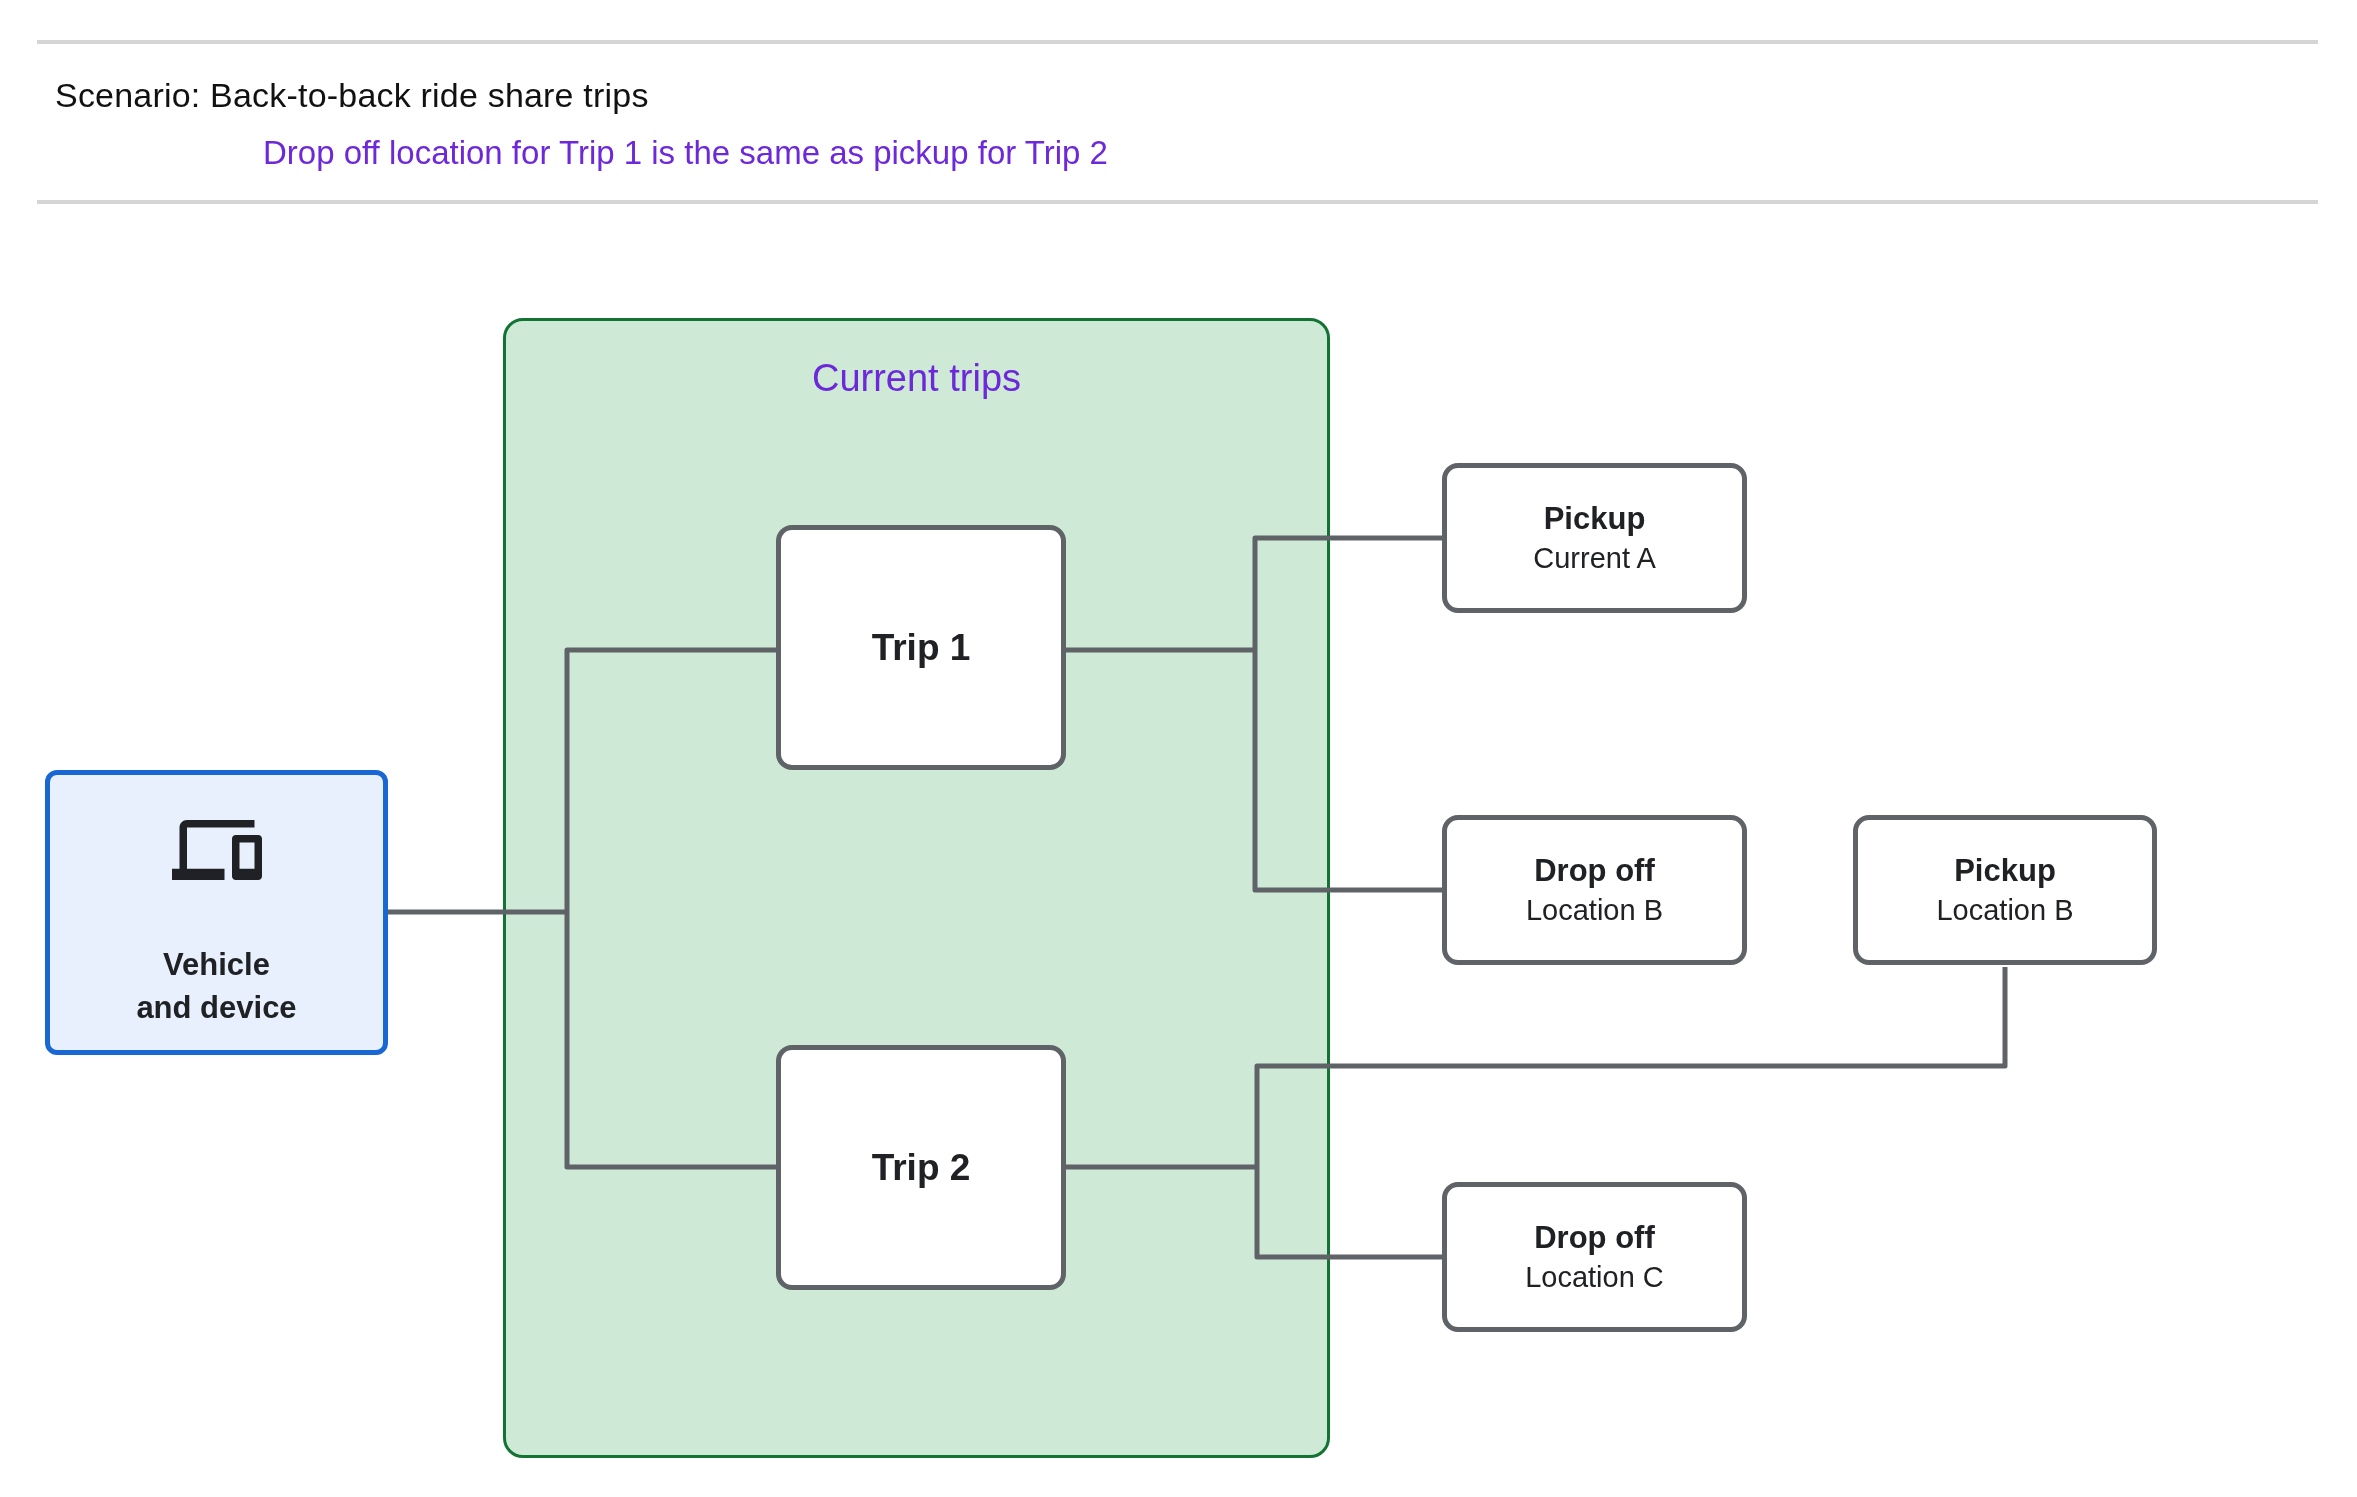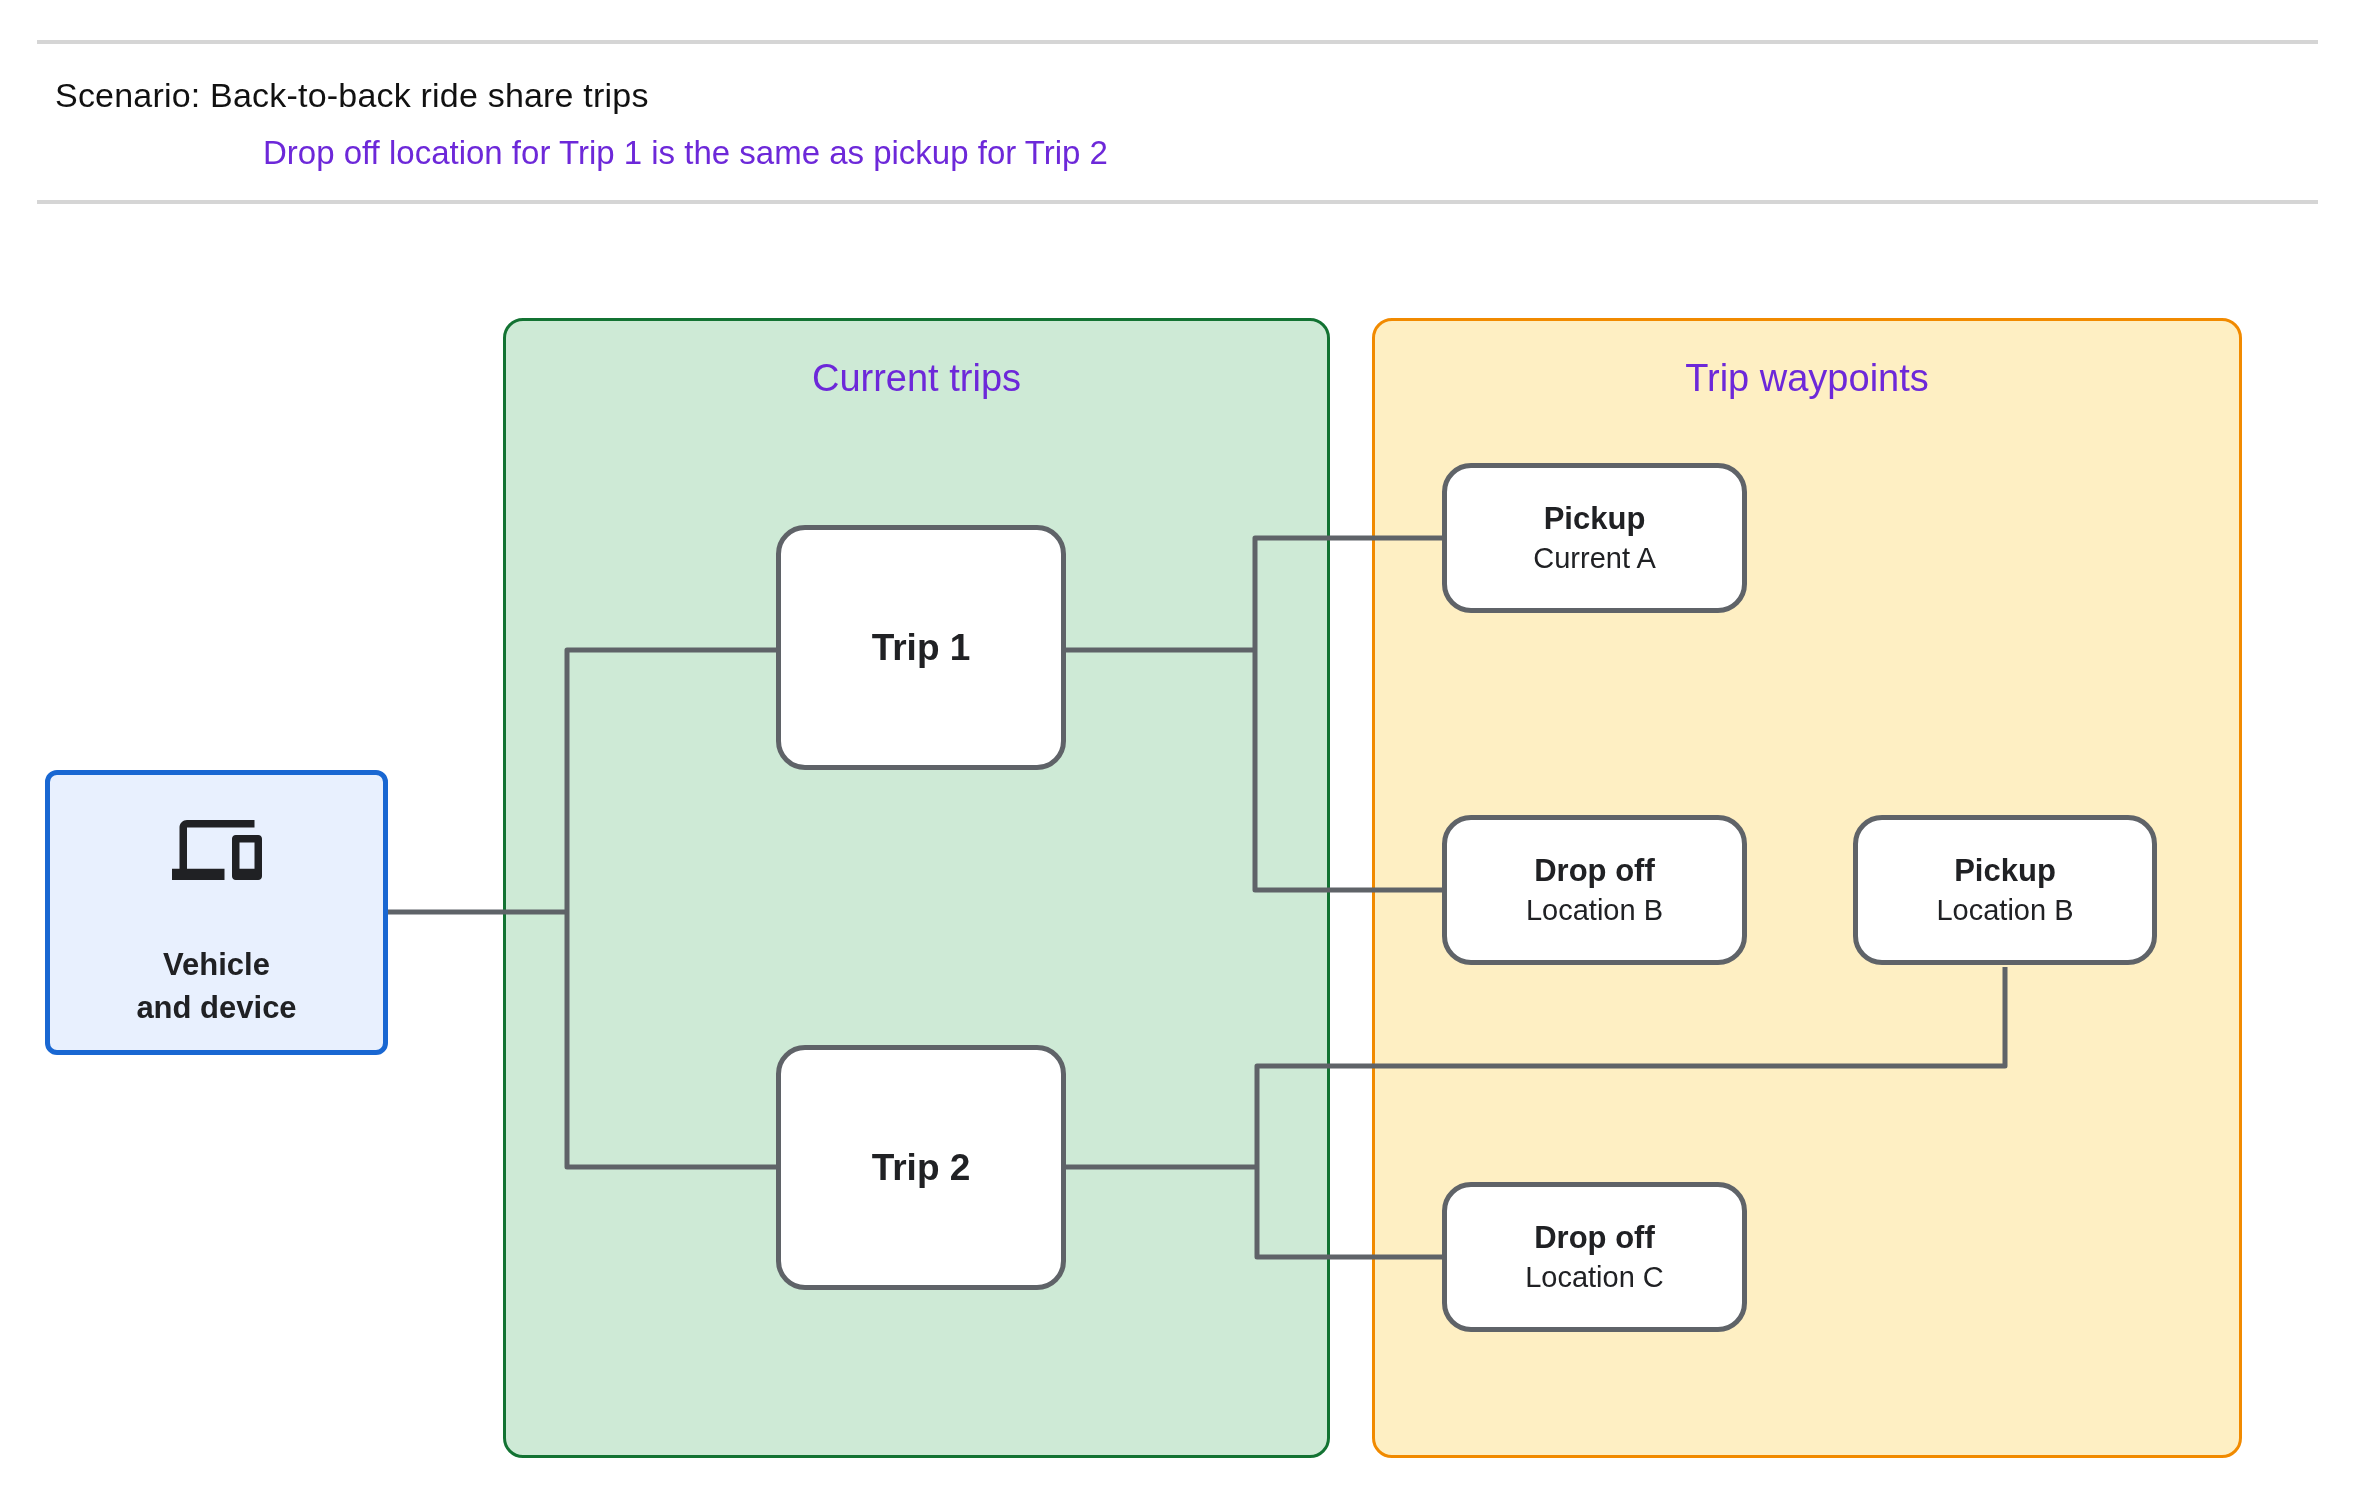--- a/index.html
+++ b/index.html
@@ -27,21 +27,21 @@
   .container.yellow{left:1372px;width:870px;background:var(--yellow-fill);border:3px solid var(--orange-border);}
   .container .group-title{position:absolute;top:36px;left:0;right:0;text-align:center;
     font-size:38px;font-weight:500;color:#6d28d9;}
 
   
   svg.wires{position:absolute;left:0;top:0;pointer-events:none;}
   .conn{fill:none;stroke:var(--connector);stroke-width:5;stroke-linejoin:round;stroke-linecap:butt;}
 
   
   .node{position:absolute;display:flex;flex-direction:column;align-items:center;justify-content:center;
-    background:var(--white-fill);border:5px solid var(--box-border);border-radius:29px;text-align:center;}
+    background:var(--white-fill);border:5px solid var(--box-border);border-radius:16px;text-align:center;}
   .node .primary{font-size:31px;font-weight:700;line-height:40px;}
   .node .secondary{font-size:29px;font-weight:400;line-height:38px;}
 
   .trip-node{left:776px;width:290px;height:245px;}
   .trip-node .trip-label{font-size:37px;font-weight:600;}
   #trip1{top:525px;}
   #trip2{top:1045px;}
 
   .wp{width:305px;height:150px;}
   #wp-pickup-a{left:1442px;top:463px;}
@@ -61,23 +61,20 @@
 
 <div class="page">
 
   <div class="rule top"></div>
   <div class="doc-title">Scenario: Back-to-back ride share trips</div>
   <div class="doc-subtitle">Drop off  location for Trip 1 is the same as pickup for Trip 2</div>
   <div class="rule bottom"></div>
 
   <div class="container green">
     <div class="group-title">Current trips</div>
-  </div>
-  <div class="container yellow">
-    <div class="group-title">Trip waypoints</div>
   </div>
 
   <svg class="wires" width="2357" height="1497" viewBox="0 0 2357 1497">
     <path class="conn" d="M 386 912 L 567 912"></path>
     <path class="conn" d="M 776 650 L 567 650 L 567 1167 L 776 1167"></path>
     <path class="conn" d="M 1066 650 L 1255 650"></path>
     <path class="conn" d="M 1442 538 L 1255 538 L 1255 890 L 1442 890"></path>
     <path class="conn" d="M 1066 1167 L 1257 1167"></path>
     <path class="conn" d="M 2005 967 L 2005 1066 L 1257 1066 L 1257 1257 L 1442 1257"></path>
   </svg>

